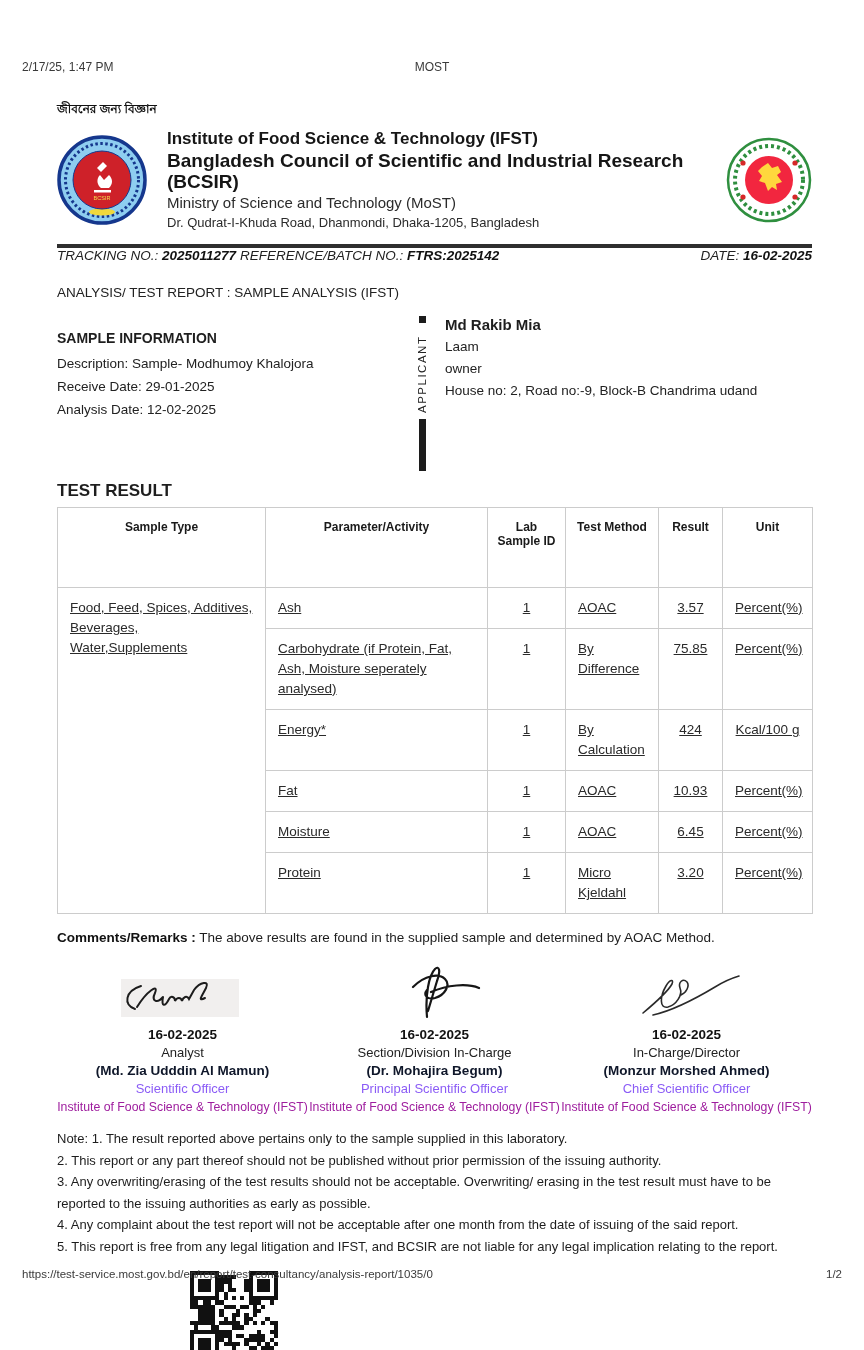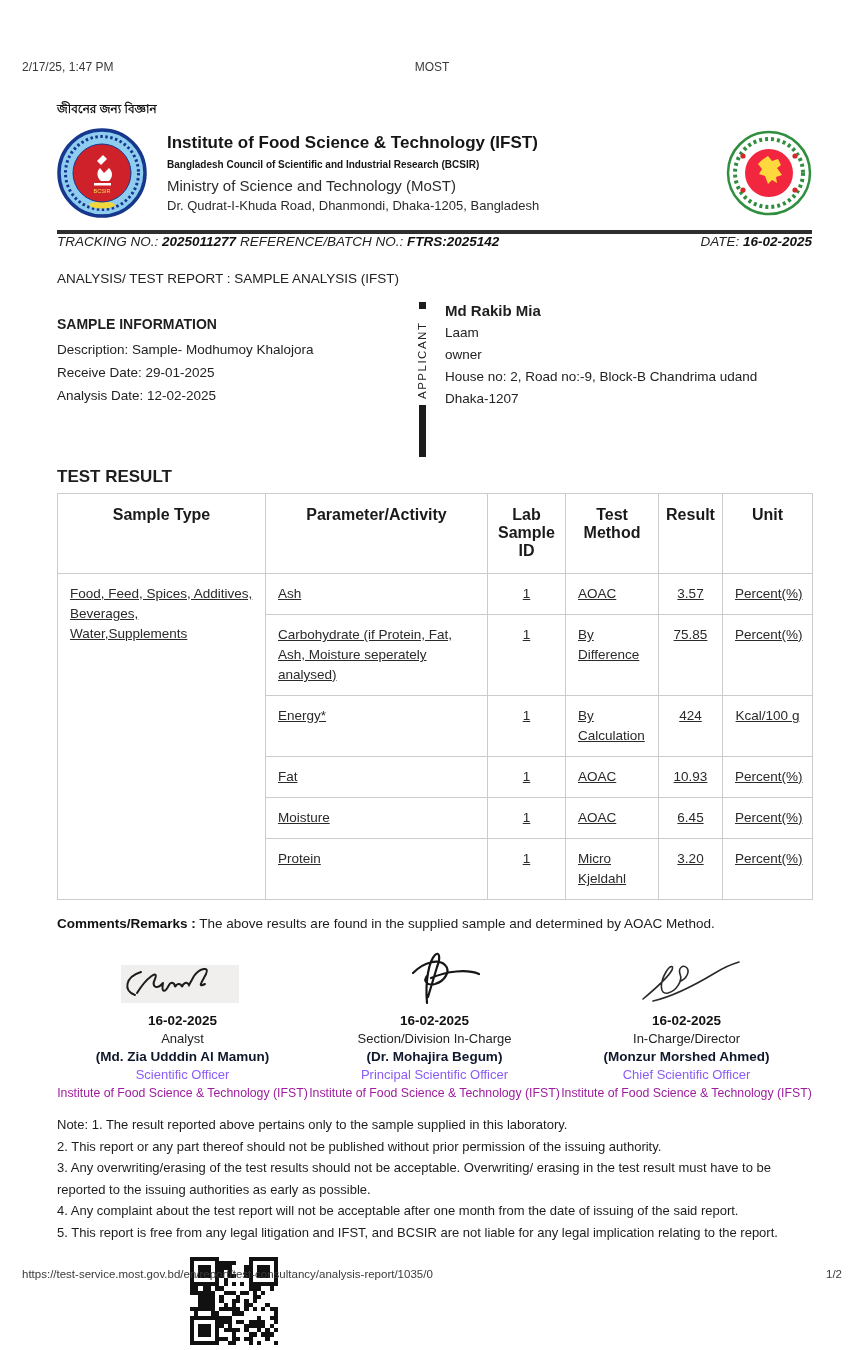--- a/index.html
+++ b/index.html
@@ -14,21 +14,21 @@
   .print-footer { position:absolute; left:22px; right:22px; top:1268px; font-size:11.5px; color:#3a3a3a; }
   .print-footer .pageno { position:absolute; right:0; top:0; }
 
   .content { position:absolute; left:57px; top:100px; width:755px; }
 
   .motto { font-size:12px; font-weight:bold; color:#111; }
 
   .org-header { display:flex; align-items:center; justify-content:space-between; margin-top:8px; }
   .org-header .titles { flex:1; margin-left:20px; margin-right:10px; }
   .t1 { font-size:17px; font-weight:bold; color:#161616; line-height:22px; }
-  .t2 { font-size:10px; font-weight:bold; color:#161616; line-height:21px; }
+  .t2 { font-size:19px; font-weight:bold; color:#161616; line-height:21px; }
   .t3 { font-size:15px; color:#2b2b2b; line-height:21px; }
   .t4 { font-size:13px; color:#2b2b2b; line-height:19px; }
 
   .divider { height:4px; background:#2e2e2e; margin-top:12px; }
 
   .meta-row { display:flex; justify-content:space-between; margin-top:0; font-size:13.5px; color:#222;font-style:italic; }
   .meta-row b { color:#111; }
   .report-line { margin-top:22px; font-size:13.5px; color:#222; }
 
   .info-section { display:flex; margin-top:12px; min-height:152px; }
@@ -44,21 +44,21 @@
     font-size:11.5px; letter-spacing:1.5px; color:#222; margin-top:4px; height:86px;
   }
   .applicant-marker .bar { width:7px; height:52px; background:#1c1c1c; margin-top:6px; }
   .applicant-text { padding-left:10px; padding-top:2px; }
   .applicant-text .name { font-size:15px; font-weight:bold; line-height:22px; }
   .applicant-text .line { font-size:13.5px; line-height:22px; color:#222; }
 
   .tr-heading { font-size:17px; font-weight:bold; margin-top:10px; }
   table.results { border-collapse:collapse; width:755px; margin-top:6px; table-layout:fixed; }
   table.results th, table.results td { border:1px solid #cccccc; vertical-align:top; }
-  table.results th { font-size:16px; font-weight:bold; text-align:center; padding:12px 6px; height:80px; color:#1a1a1a; }
+  table.results th { font-size:12px; font-weight:bold; text-align:center; padding:12px 6px; height:80px; color:#1a1a1a; }
   table.results td { font-size:13.5px; line-height:20px; color:#2a2a2a; padding:10px 12px;text-decoration:underline; }
   td.c { text-align:center; }
   col.c1{width:208px} col.c2{width:222px} col.c3{width:78px} col.c4{width:93px} col.c5{width:64px} col.c6{width:90px}
 
   .comments { margin-top:16px; font-size:13.5px; color:#1d1d1d; }
   .comments b { color:#111; }
 
   .sign-row { display:flex; justify-content:space-between; margin-top:26px; }
   .sign-col { width:251px; text-align:center; }
   .sig-box { height:52px; display:flex; align-items:flex-end; justify-content:center; }
@@ -147,21 +147,20 @@
       <div class="applicant-marker">
         <span class="sq"></span>
         <span class="vlabel">APPLICANT</span>
         <span class="bar"></span>
       </div>
       <div class="applicant-text">
         <div class="name">Md Rakib Mia</div>
         <div class="line">Laam</div>
         <div class="line">owner</div>
         <div class="line">House no: 2, Road no:-9, Block-B Chandrima udand</div>
-        <div class="line">Dhaka-1207</div>
       </div>
     </div>
   </div>
 
   <div class="tr-heading">TEST RESULT</div>
 
   <table class="results">
     <colgroup>
         <col class="c1">
         <col class="c2">

